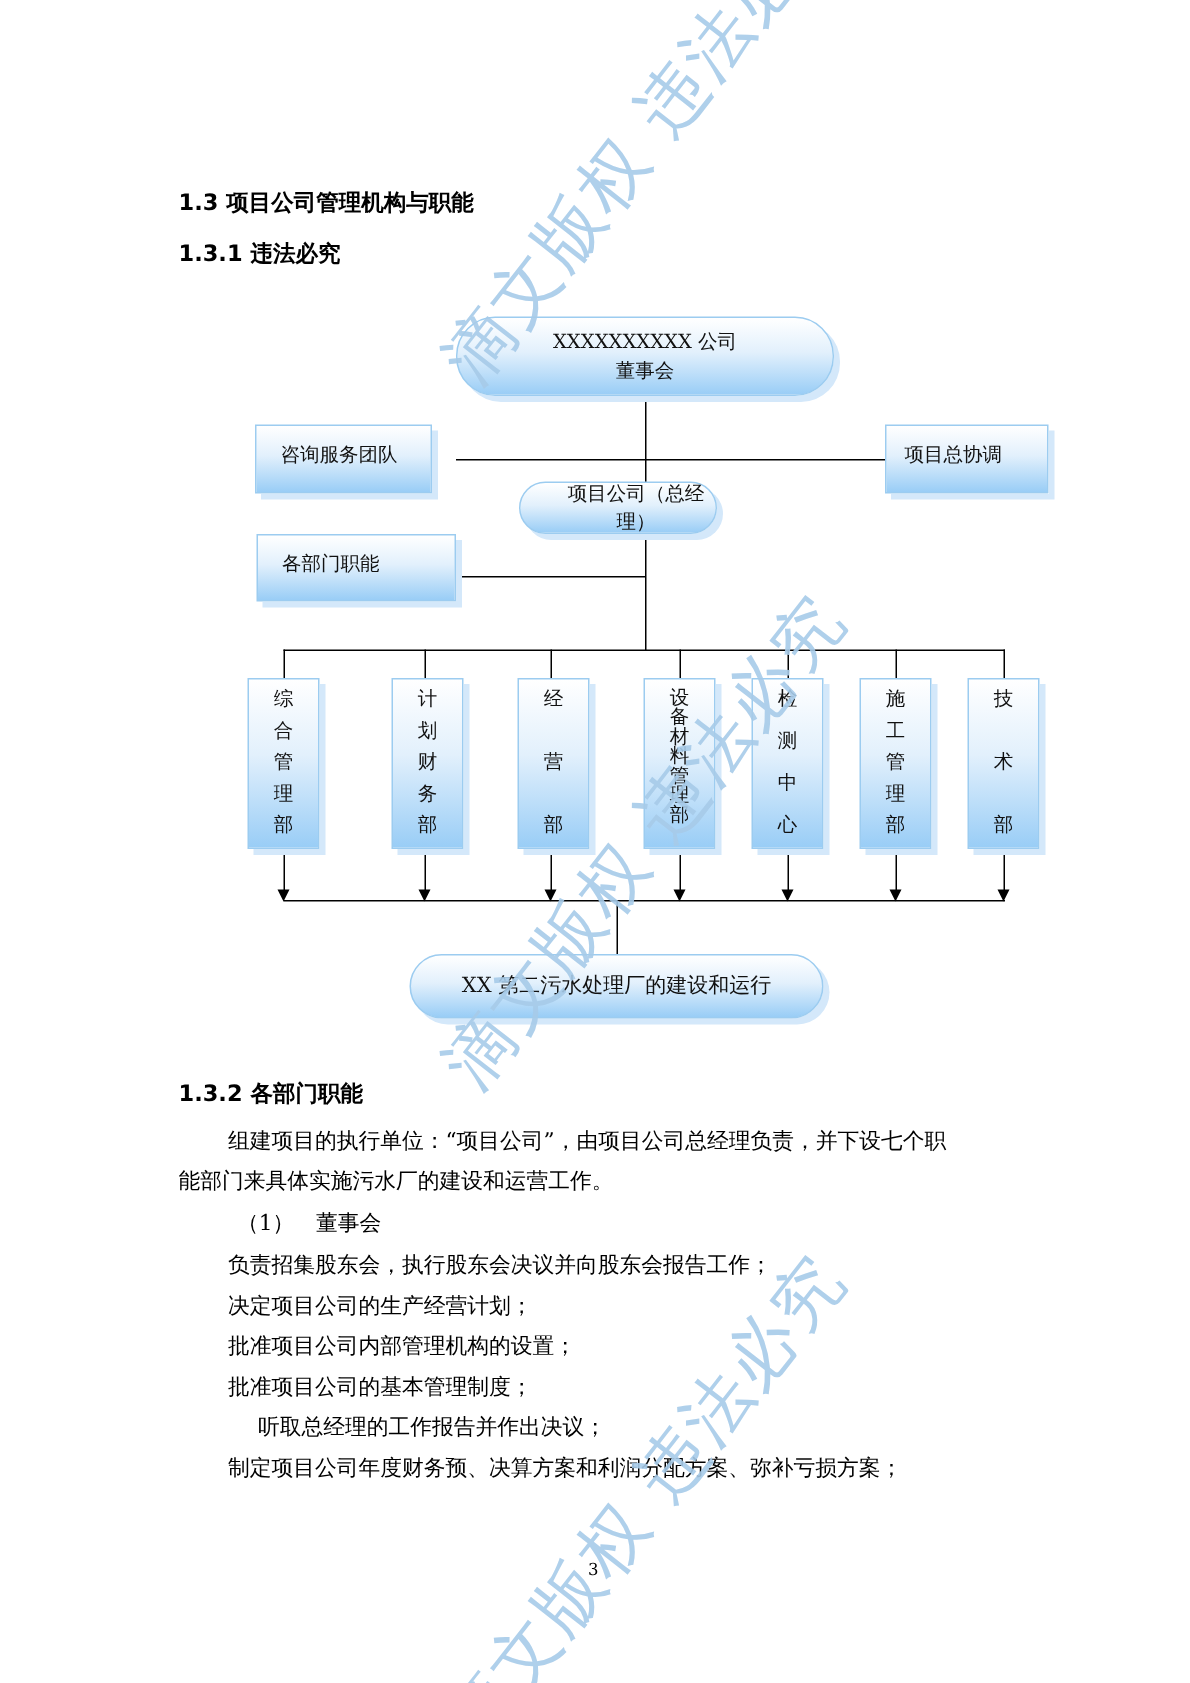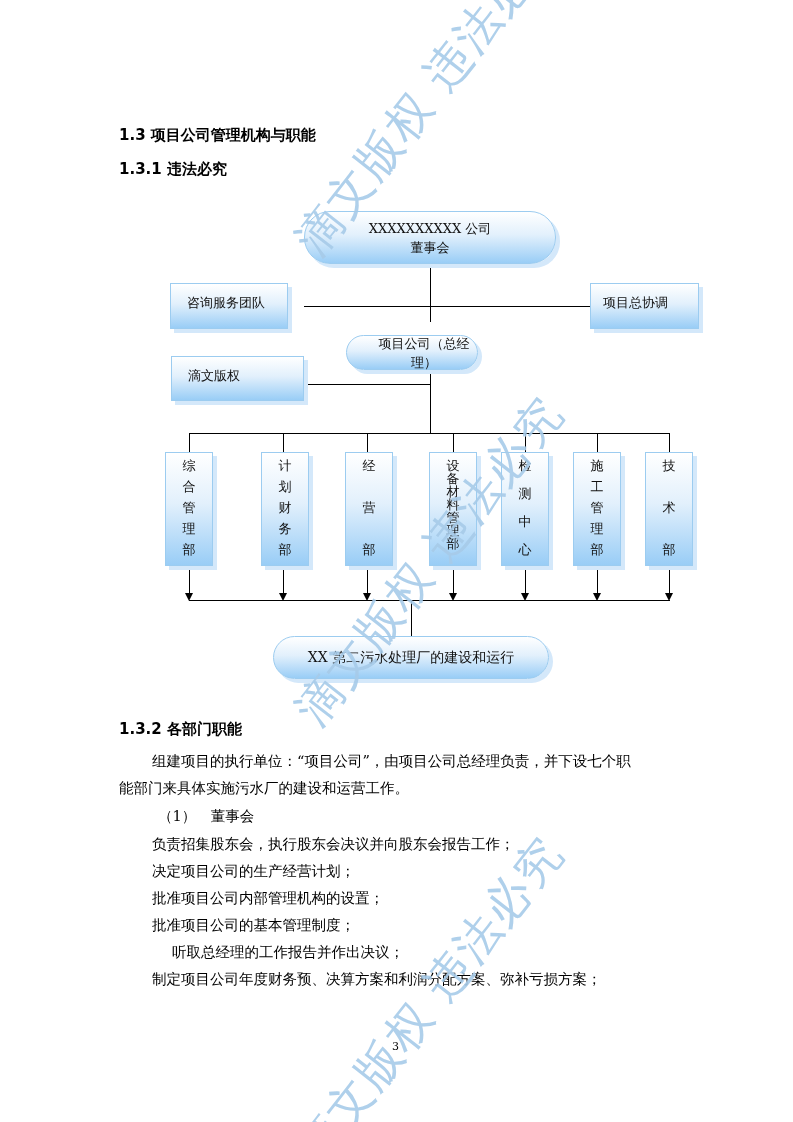--- a/index.html
+++ b/index.html
@@ -71,25 +71,25 @@
   <div class="box center" style="left:304px;top:211px;width:252px;height:53px;">
     <span>XXXXXXXXXX 公司</span>
     <span>董事会</span>
   </div>
   <div class="box left" style="left:170px;top:283px;width:118px;height:46px;">
     <span>咨询服务团队</span>
   </div>
   <div class="box left" style="left:590px;top:283px;width:109px;height:46px;padding-left:12px;">
     <span>项目总协调</span>
   </div>
-  <div class="box center" style="left:346px;top:335px;width:132px;height:35px;padding-left:24px;">
+  <div class="box center" style="left:346px;top:321px;width:132px;height:35px;padding-left:24px;">
     <span>项目公司（总经理）</span>
   </div>
   <div class="box left" style="left:171px;top:356px;width:133px;height:45px;">
-    <span>滴文版权</span>
+    <span>各部门职能</span>
   </div>
 
   <div class="vbox" style="left:165px;">
     <span>综</span>
     <span>合</span>
     <span>管</span>
     <span>理</span>
     <span>部</span>
   </div>
   <div class="vbox" style="left:261px;">

